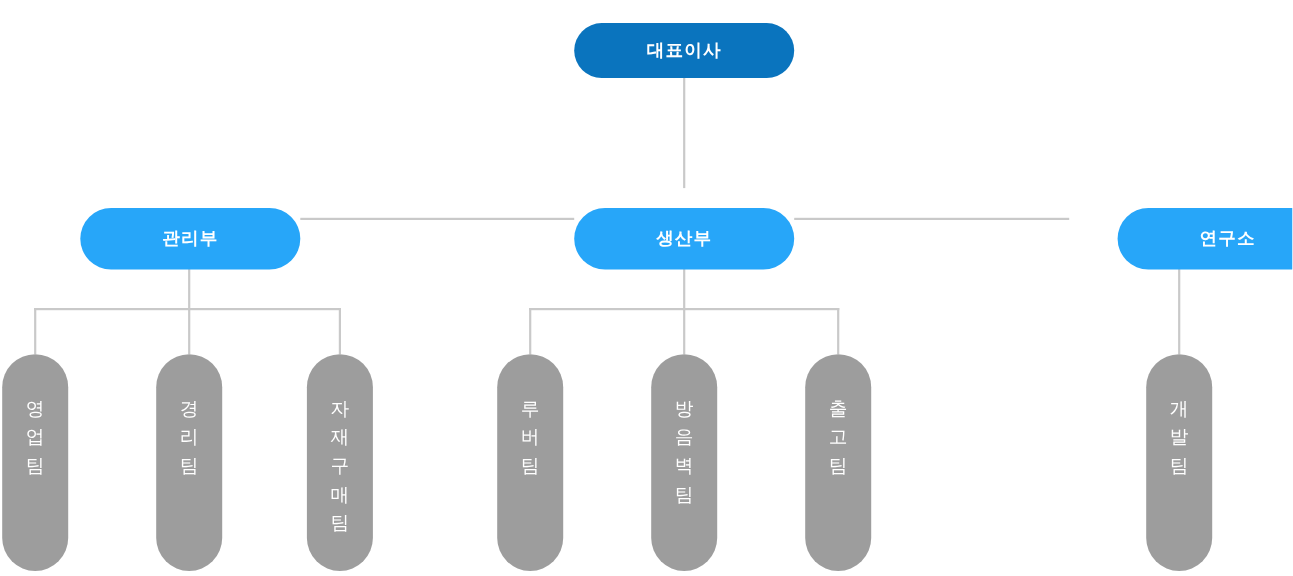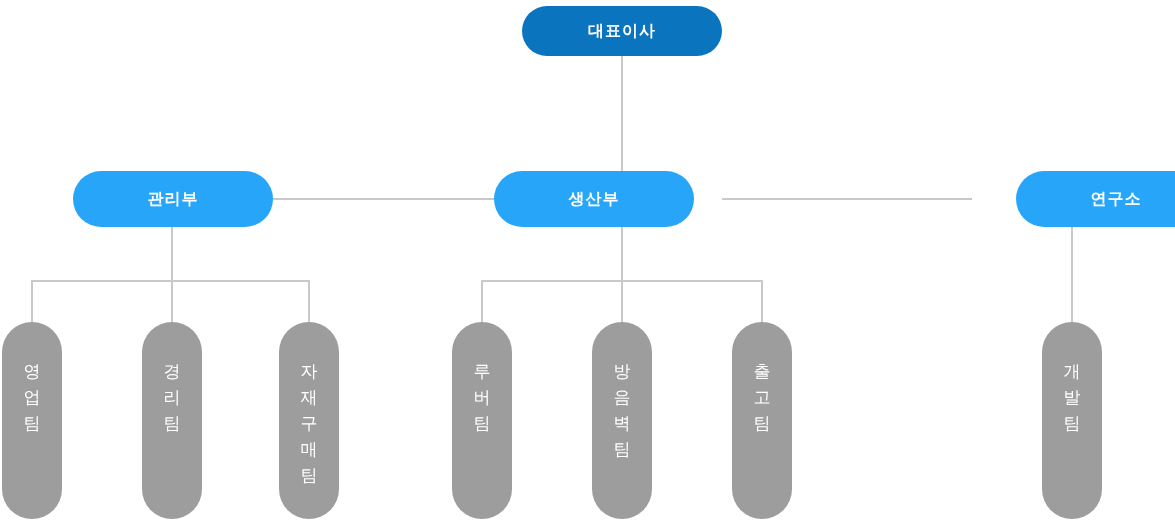--- a/index.html
+++ b/index.html
@@ -32,28 +32,30 @@
     color: var(--node-text, #ffffff);
     box-sizing: border-box;
   }
   .node.root {
     width: 200px; height: 50px;
     border-radius: 25px;
     background: var(--root-fill, #0a74be);
     font-size: 16px;
     font-weight: 700;
     letter-spacing: 1px;
+    margin-top: 15px;
   }
   .node.dept {
     width: 200px; height: 56px;
     border-radius: 28px;
     background: var(--dept-fill, #27a6f9);
     font-size: 16px;
     font-weight: 700;
     letter-spacing: 1px;
+    margin-top: 18px;
   }
   .node.team {
     width: 60px; height: 197px;
     border-radius: 30px;
     background: var(--team-fill, #9d9d9d);
     align-items: flex-start;
     font-size: 17px;
   }
   .char-stack {
     display: flex;
@@ -85,21 +87,21 @@
 
   <div class="line v" style="left:1071px; top:227px; height:95px"></div>
 
   <div class="node root" style="left:522px; top:6px">
     <span>대표이사</span>
   </div>
 
   <div class="node dept" style="left:73px; top:171px">
     <span>관리부</span>
   </div>
-  <div class="node dept" style="left:494px; top:171px">
+  <div class="node dept" style="left:522px; top:171px">
     <span>생산부</span>
   </div>
   <div class="node dept" style="left:1016px; top:171px">
     <span>연구소</span>
   </div>
 
   <div class="node team" style="left:2px; top:322px">
     <span class="char-stack">
         <span>영</span>
         <span>업</span>

